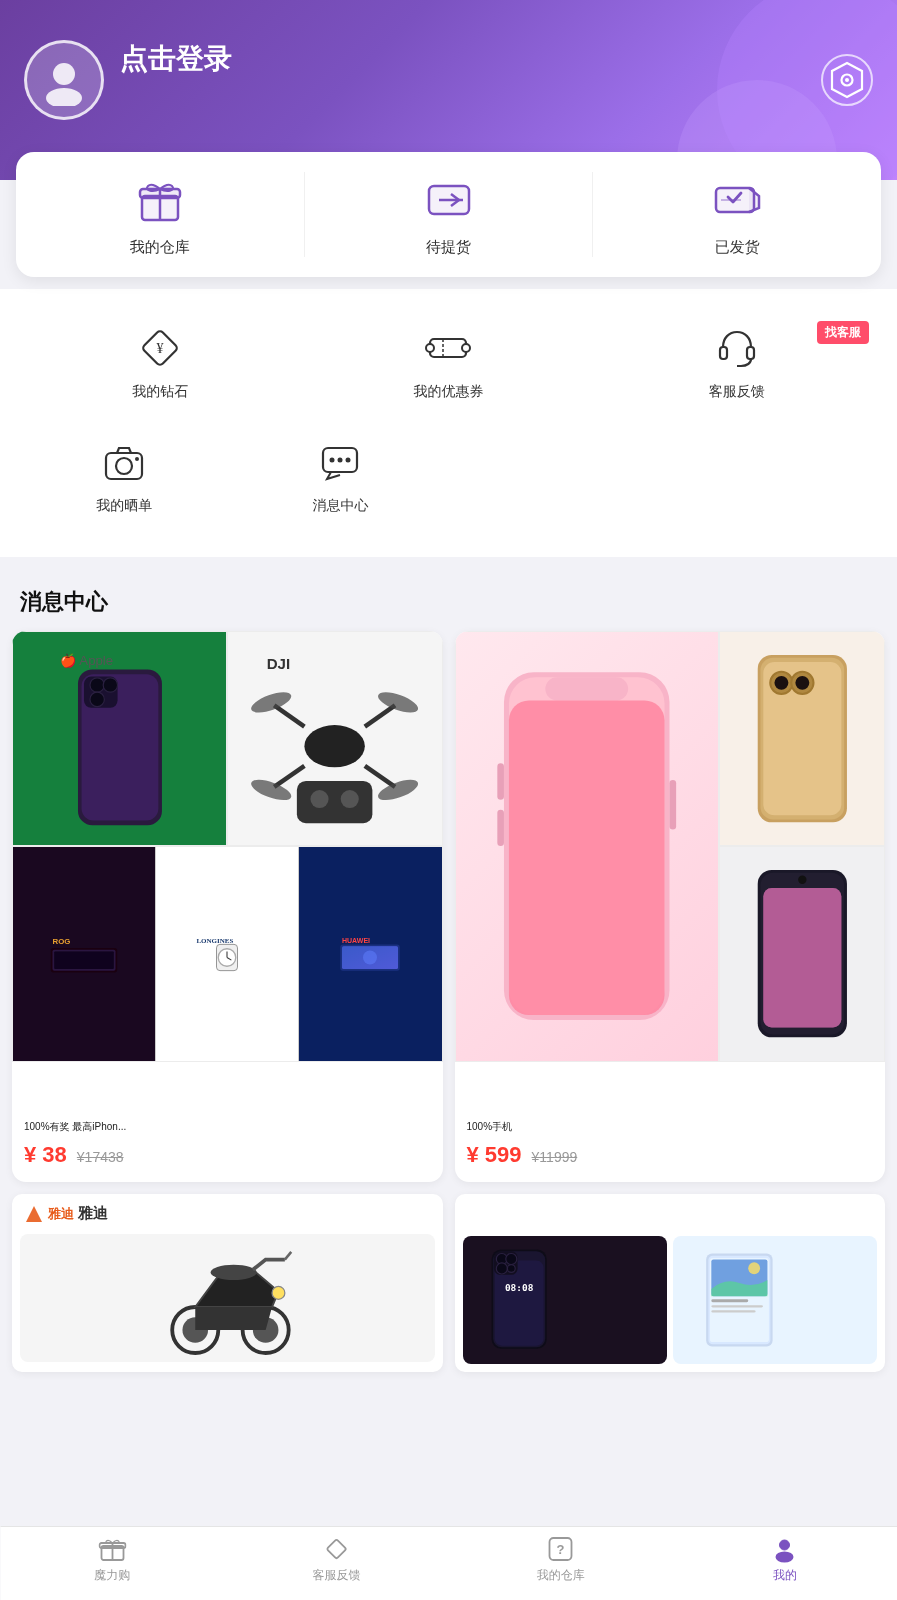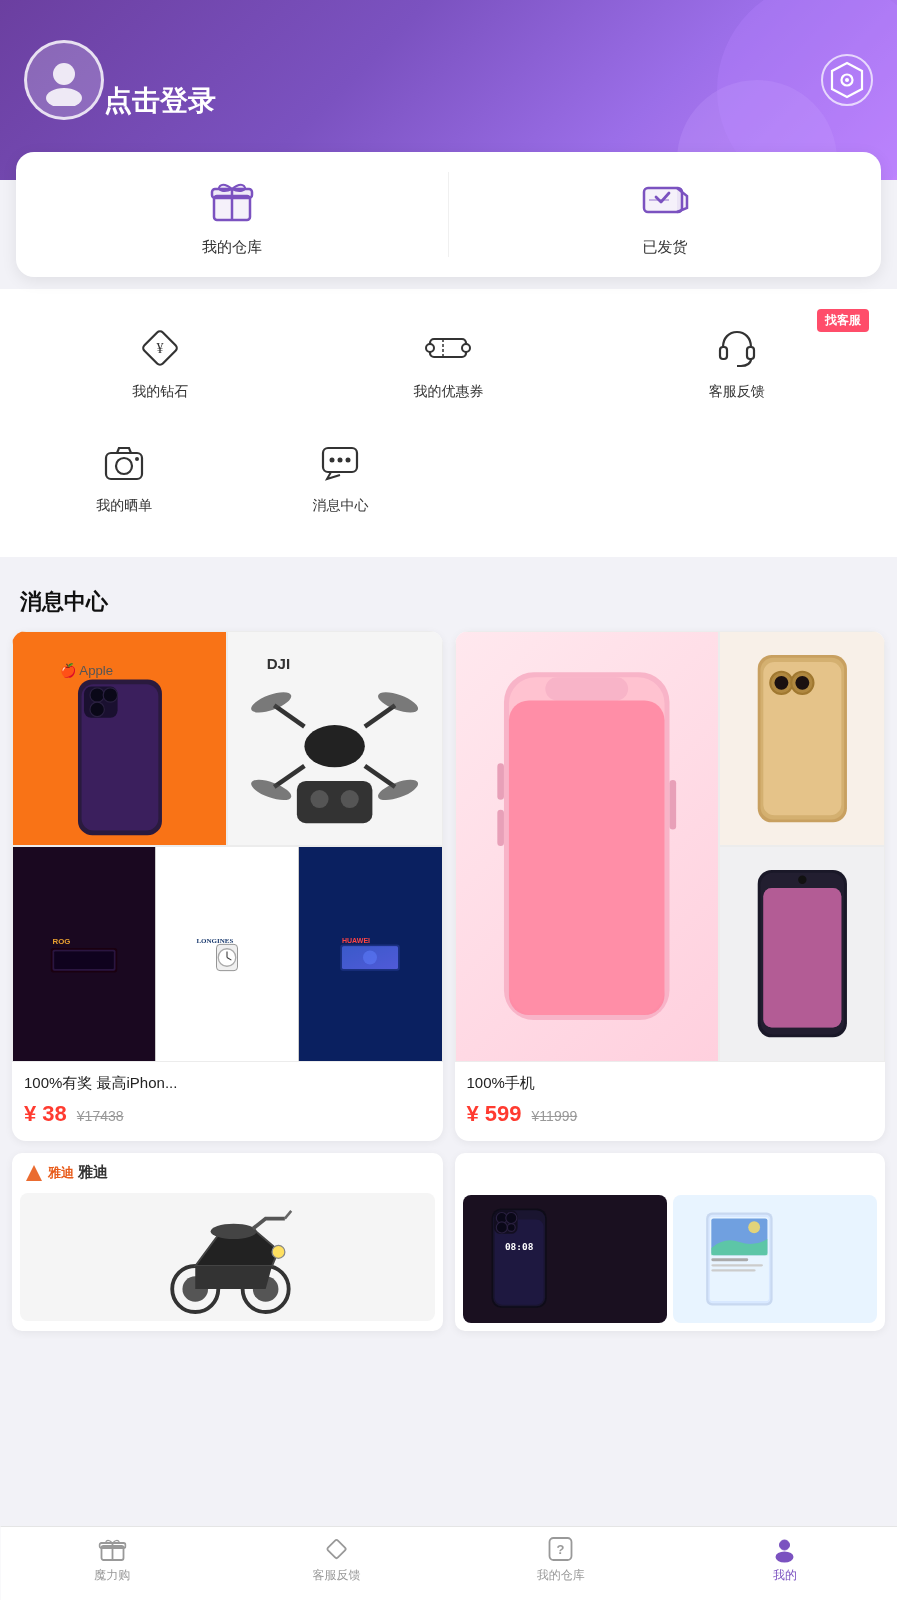--- a/index.html
+++ b/index.html
@@ -39,21 +39,22 @@
     }
     .header-inner {
       display: flex;
       align-items: center;
       justify-content: space-between;
       position: relative;
       z-index: 1;
     }
     .header-left {
       display: flex;
-      align-items: flex-end;
+      align-items: flex-start;
+      gap: 16px;
     }
     .avatar-circle {
       width: 80px; height: 80px;
       border-radius: 50%;
       border: 3px solid rgba(255,255,255,0.8);
       background: rgba(255,255,255,0.2);
       display: flex;
       align-items: center;
       justify-content: center;
     }
@@ -141,21 +142,21 @@
     }
     .menu-icon svg {
       width: 46px; height: 46px;
     }
     .menu-label {
       font-size: 14px;
       color: #333;
     }
     .badge-kefu {
       position: absolute;
-      top: 0;
+      top: 12px;
       right: 12px;
       background: #ff4d6a;
       color: #fff;
       font-size: 12px;
       padding: 3px 8px;
       border-radius: 4px;
       font-weight: 600;
     }
 
     
@@ -216,24 +217,25 @@
       flex-direction: column;
     }
     .collage-right .collage-cell {
       flex: 1;
     }
 
     .product-info {
       padding: 12px 12px 14px;
     }
     .product-title {
-      font-size: 15px;
+      font-size: 10px;
       color: #222;
       margin-bottom: 8px;
       font-weight: 500;
+      margin-top: 46px;
     }
     .product-prices {
       display: flex;
       align-items: baseline;
       gap: 10px;
     }
     .price-current {
       color: #ff3b30;
       font-size: 22px;
       font-weight: 700;
@@ -365,20 +367,30 @@
 
         <rect x="8" y="22" width="36" height="24" rx="3" fill="rgba(123,82,192,0.08)"></rect>
         <rect x="6" y="15" width="40" height="9" rx="3" fill="rgba(123,82,192,0.12)"></rect>
       </svg>
     </div>
     <span class="qa-label">我的仓库</span>
   </div>
   <div class="qa-item">
     <div class="qa-icon">
       <svg viewBox="0 0 52 52" fill="none">
+        <rect x="6" y="12" width="40" height="28" rx="5" stroke="#7b52c0" stroke-width="2.5" fill="rgba(123,82,192,0.08)"></rect>
+        <path d="M16 26 L24 26 M24 26 L32 26 M32 26 L40 26" stroke="#7b52c0" stroke-width="2.5"></path>
+        <path d="M28 20 L36 26 L28 32" stroke="#7b52c0" stroke-width="2.5" stroke-linejoin="round"></path>
+      </svg>
+    </div>
+    <span class="qa-label">待提货</span>
+  </div>
+  <div class="qa-item">
+    <div class="qa-icon">
+      <svg viewBox="0 0 52 52" fill="none">
         <rect x="5" y="14" width="38" height="24" rx="4" stroke="#7b52c0" stroke-width="2.5" fill="rgba(123,82,192,0.08)"></rect>
         <path d="M10 26 L20 26 M20 26 L30 26" stroke="#7b52c0" stroke-width="2" opacity="0.4"></path>
         <path d="M38 14 L48 22 L48 34 L38 38" stroke="#7b52c0" stroke-width="2.5" fill="rgba(123,82,192,0.08)"></path>
         <polyline points="17,23 22,28 30,19" stroke="#7b52c0" stroke-width="2.8" stroke-linecap="round" stroke-linejoin="round"></polyline>
       </svg>
     </div>
     <span class="qa-label">已发货</span>
   </div>
 </div>
 
@@ -449,21 +461,21 @@
 </div>
 
 <div class="section-title">消息中心</div>
 
 <div class="product-grid">
 
   <div class="product-card">
     <div class="product-images-collage">
       <div class="collage-grid-1">
 
-        <div class="collage-cell" style="background:#f97316;align-items:flex-end;">
+        <div class="collage-cell" style="background:#15803d;">
           <svg viewBox="0 0 120 160" width="90%" height="90%" fill="none">
             <text x="10" y="18" font-size="11" fill="#555" font-family="sans-serif">🍎 Apple</text>
 
             <rect x="25" y="22" width="70" height="130" rx="12" fill="#2a1a3e"></rect>
             <rect x="28" y="26" width="64" height="122" rx="10" fill="linear-gradient(180deg,#3d2060,#1a0a2e)"></rect>
 
             <rect x="28" y="26" width="64" height="122" rx="10" fill="#3d2060" opacity="0.9"></rect>
 
             <rect x="30" y="28" width="28" height="26" rx="6" fill="#1a1030"></rect>
             <circle cx="41" cy="35" r="6" fill="#0a0818" stroke="#2a2040" stroke-width="1"></circle>

